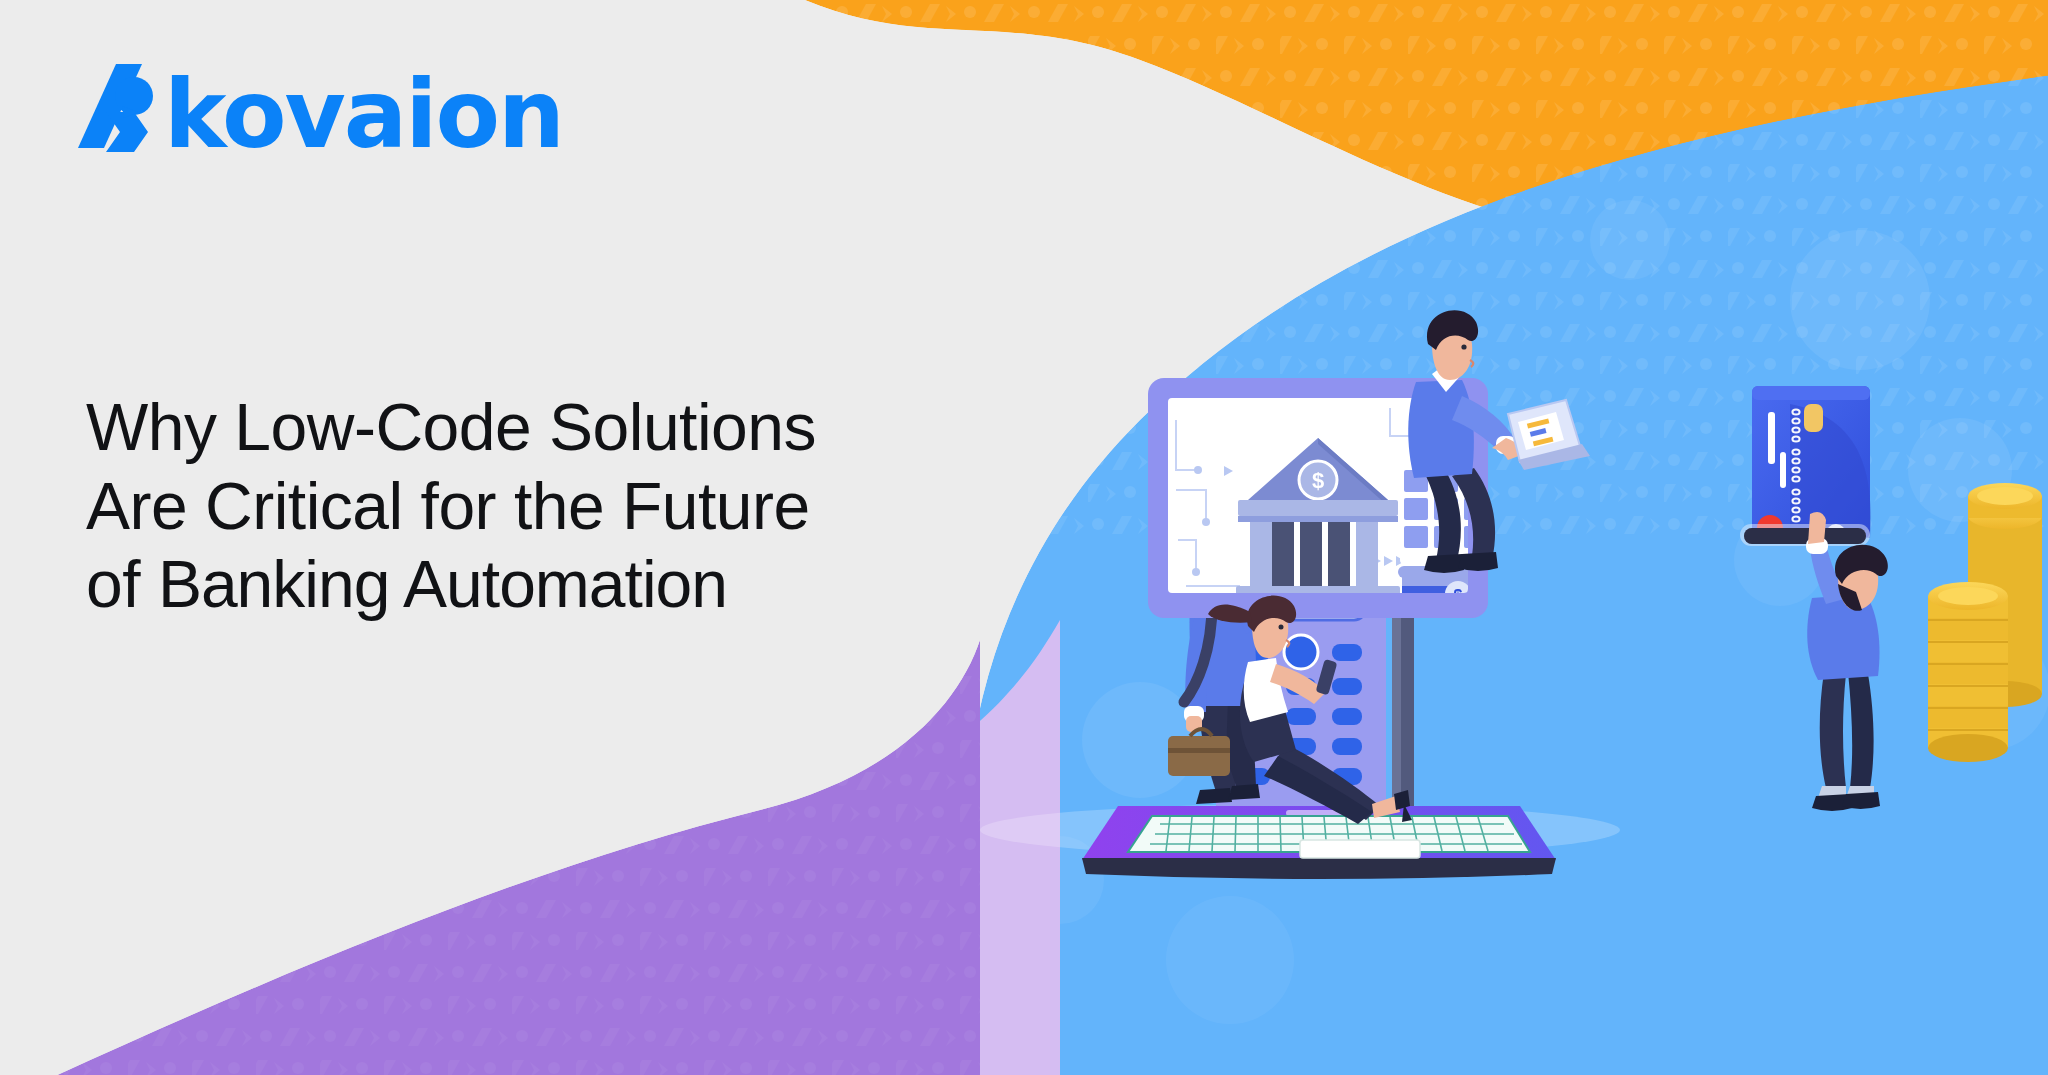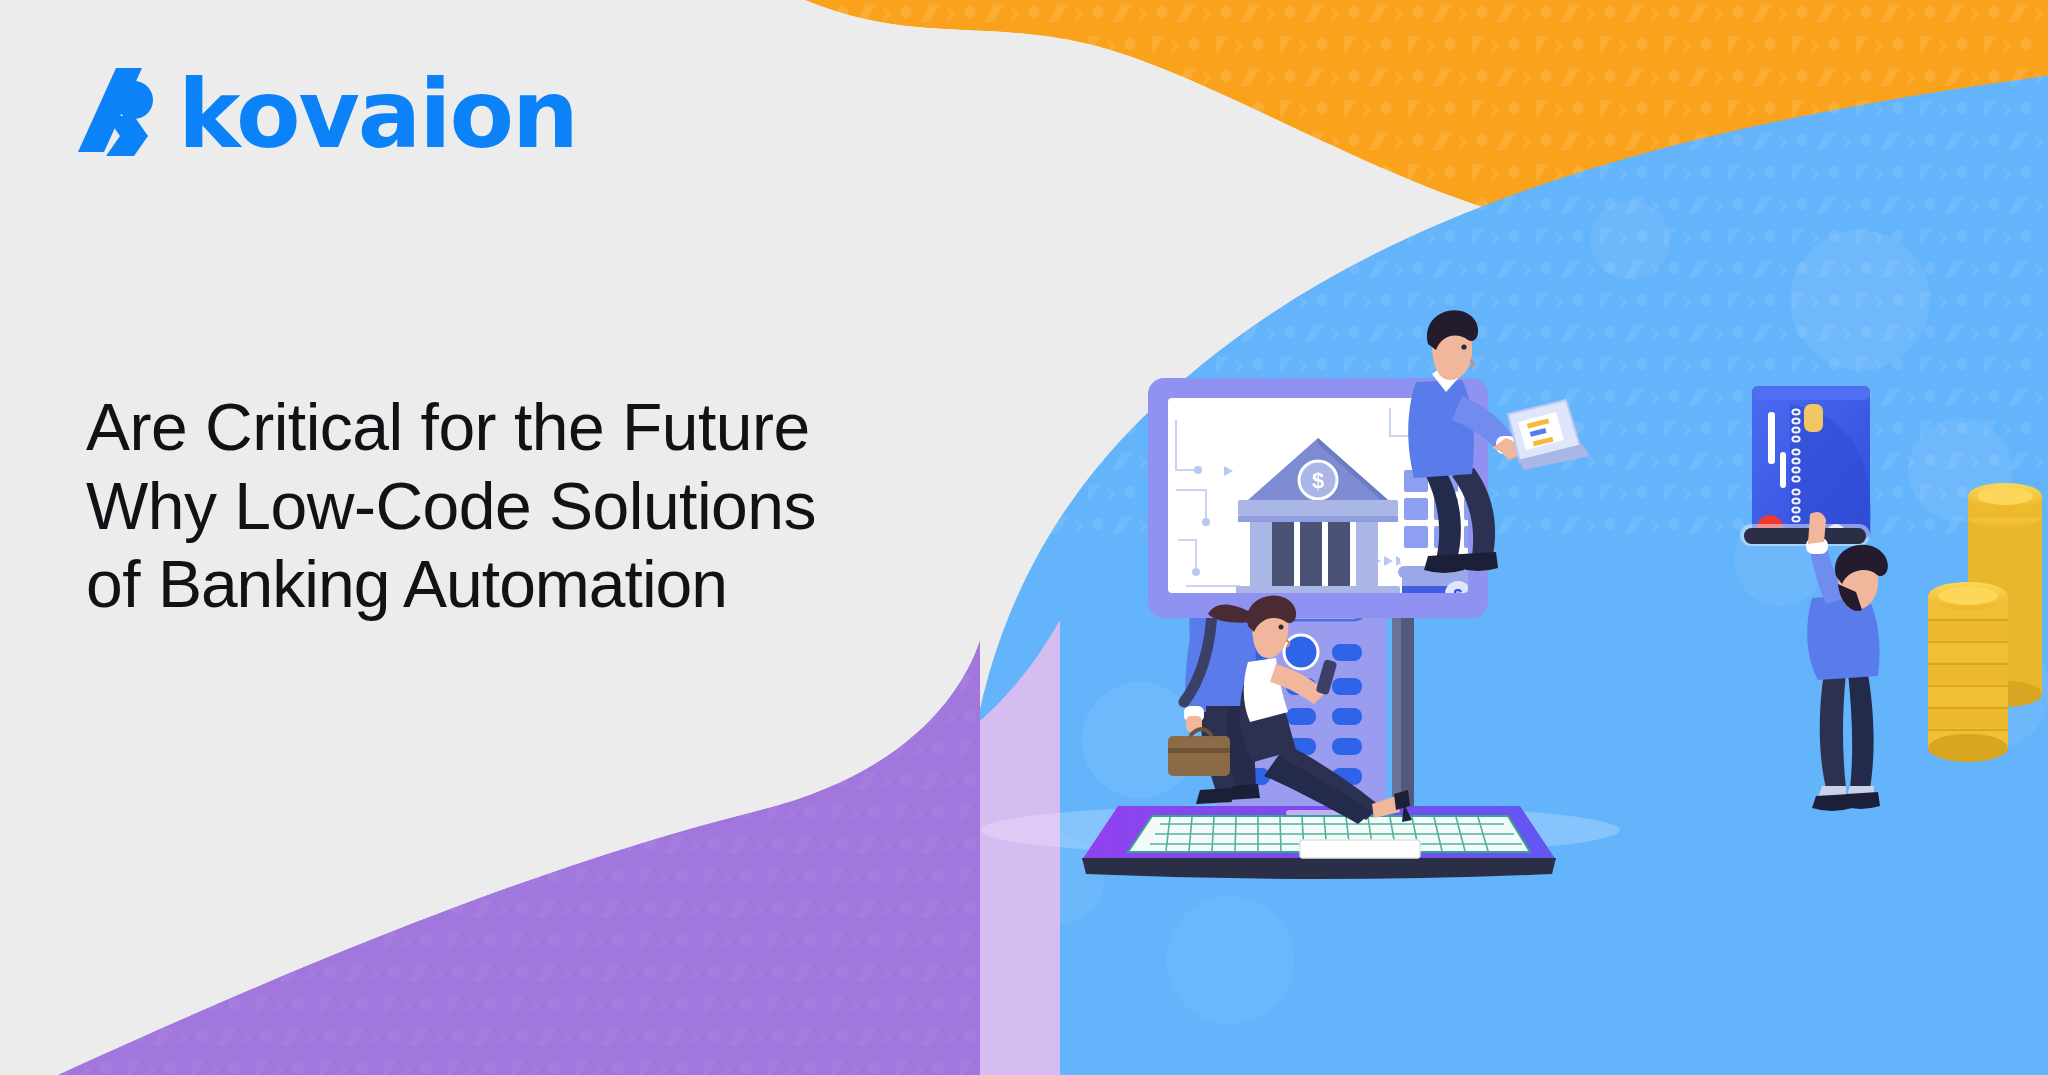--- a/index.html
+++ b/index.html
@@ -10,21 +10,21 @@
     position:relative;
   }
   #stage{ position:absolute; inset:0; width:2048px; height:1075px; overflow:hidden; background:#ececec; }
 
   
   .bg-layer{ position:absolute; inset:0; pointer-events:none; }
 
   
   .logo-wrap{
     position:absolute; left:72px; top:62px;
-    display:flex; align-items:center; gap:22px; z-index:40;
+    display:flex; gap:8px; z-index:40;
   }
   .logo-mark{ width:84px; height:92px; display:block; }
   .logo-word{
     font-family:"DejaVu Sans", sans-serif;
     font-size:94px; font-weight:700; letter-spacing:-2px;
     color:#0b82f8; line-height:1; margin-top:6px;
   }
 
   
   .headline{
@@ -467,18 +467,18 @@
     <svg class="logo-mark" viewBox="0 0 84 92">
       <path d="M6 86 L44 2 L70 2 L32 86 Z" fill="#0b82f8"></path>
       <path d="M34 50 L62 50 L76 70 L62 90 L34 90 L48 70 Z" fill="#0b82f8"></path>
       <circle cx="62" cy="34" r="19" fill="#0b82f8"></circle>
       <path d="M50 44 L66 50 L52 56 Z" fill="#0b82f8"></path>
     </svg>
     <span class="logo-word">kovaion</span>
   </div>
 
   <h1 class="headline">
+    <span class="ln">Why Low-Code Solutions</span>
     <span class="ln">Are Critical for the Future</span>
-    <span class="ln">Why Low-Code Solutions</span>
     <span class="ln"><span>of </span><span class="strong">Banking Automation</span></span>
   </h1>
 
 </div>
 
 </body></html>

